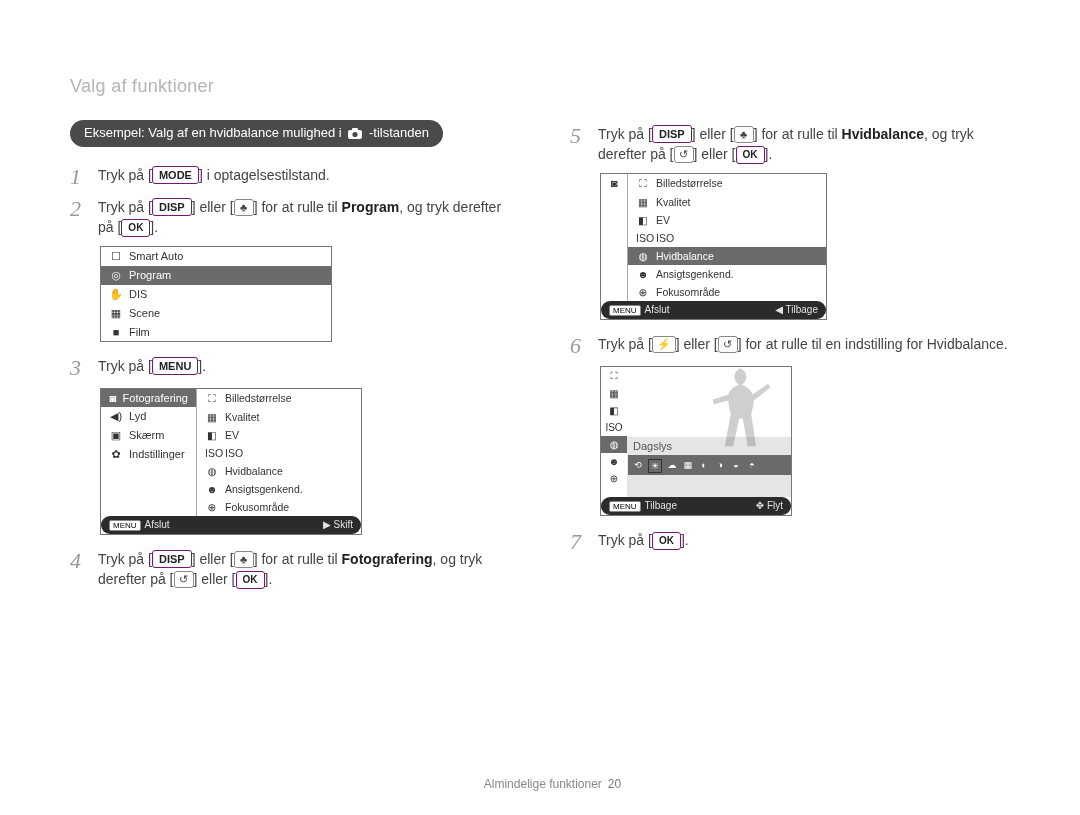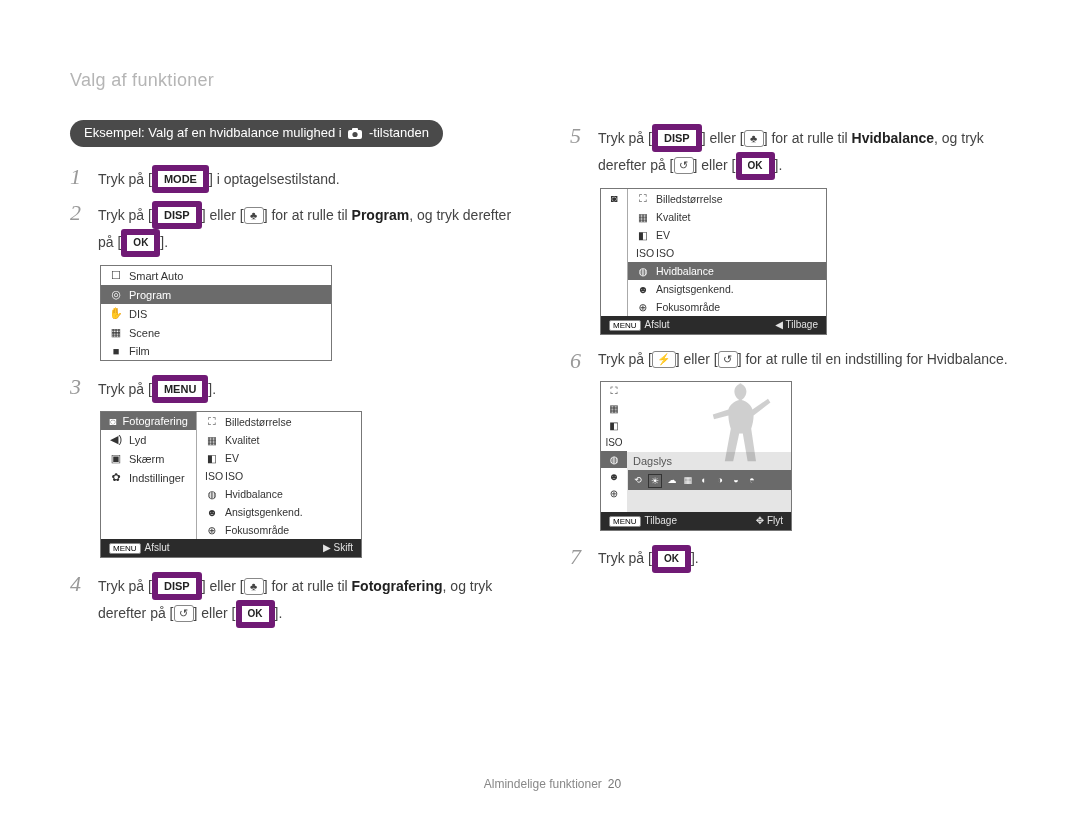--- a/index.html
+++ b/index.html
@@ -13,21 +13,21 @@
   }
   .page {
     width: 1080px;
     height: 815px;
     position: relative;
     box-sizing: border-box;
     padding: 70px 60px 0 70px;
   }
   .section-title {
     position: absolute;
-    top: 70px;
+    top: 76px;
     left: 70px;
     font-size: 18px;
     color: #b5b5b5;
     font-weight: normal;
     letter-spacing: 0.3px;
   }
   .columns {
     position: absolute;
     top: 120px;
     left: 70px;
@@ -74,21 +74,21 @@
     width: 18px;
     flex: 0 0 18px;
     line-height: 1.1;
     font-family: Georgia, serif;
   }
   .step-body {
     flex: 1 1 auto;
   }
   .btn {
     display: inline-block;
-    border: 6px solid #701a75;
+    border: 1px solid #701a75;
     border-radius: 3px;
     padding: 0 6px;
     font-family: Arial, sans-serif;
     font-weight: bold;
     font-size: 11px;
     color: #222;
     line-height: 16px;
     vertical-align: 1px;
     background: #fff;
   }
@@ -130,20 +130,21 @@
     text-align: center;
     color: inherit;
   }
   .scr .footer {
     background: #2b2b2b;
     color: #e3e3e3;
     font-size: 10px;
     display: flex;
     justify-content: space-between;
     padding: 3px 8px;
+    border-radius: 9px;
   }
   .scr .footer .btn-menu {
     display:inline-block; border:1px solid #888; border-radius:2px;
     font-size:8px; padding:0 3px; margin-right:4px; background:#fff; color:#000;
   }
   .scr .desc {
     background: #555;
     color: #ddd;
     font-size: 9.5px;
     padding: 4px 8px;

